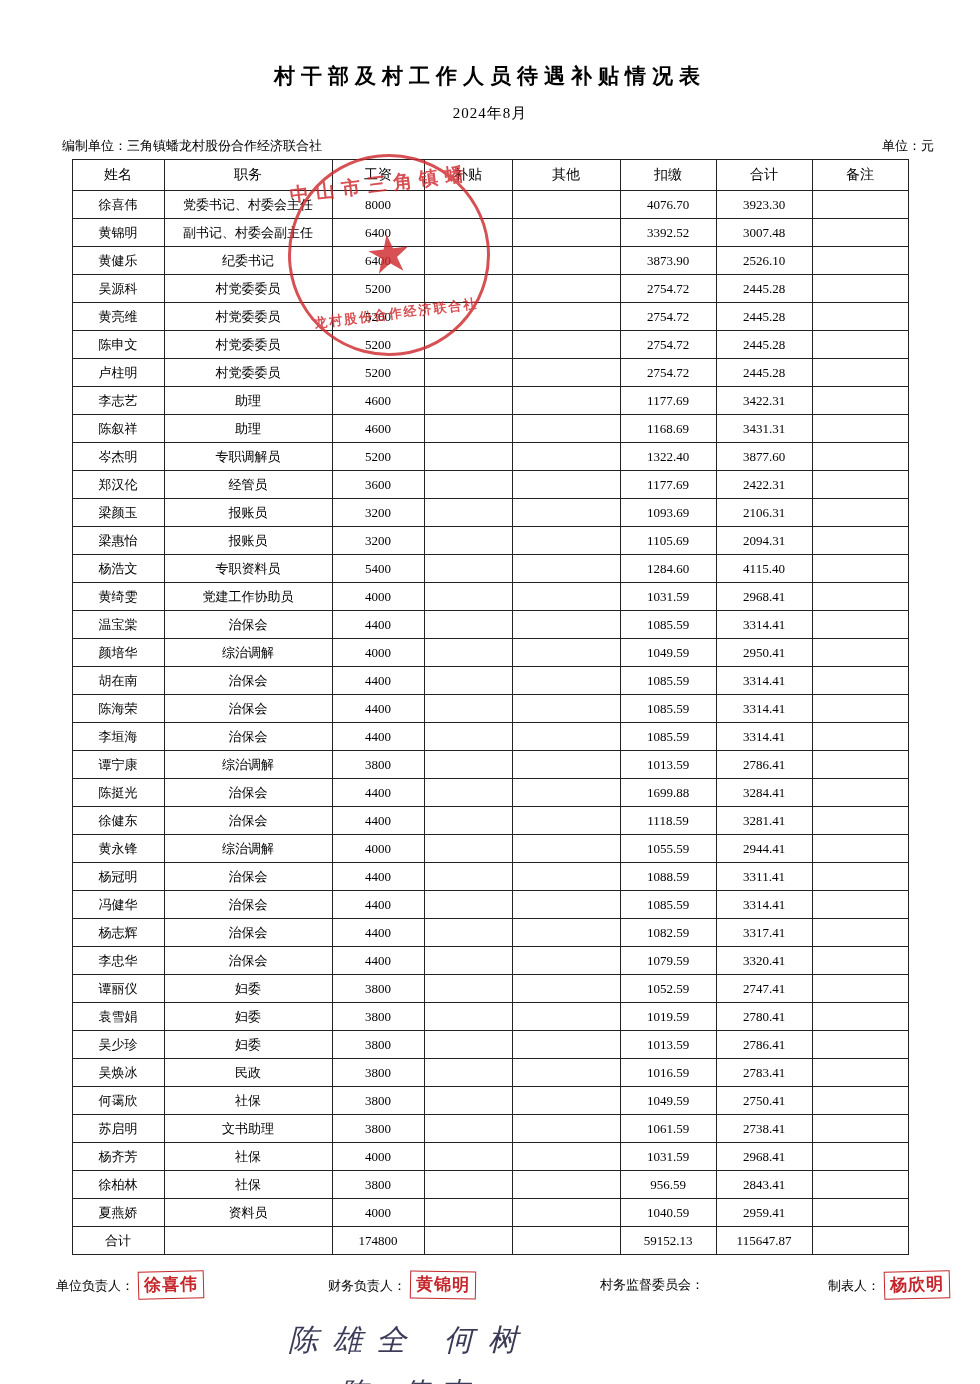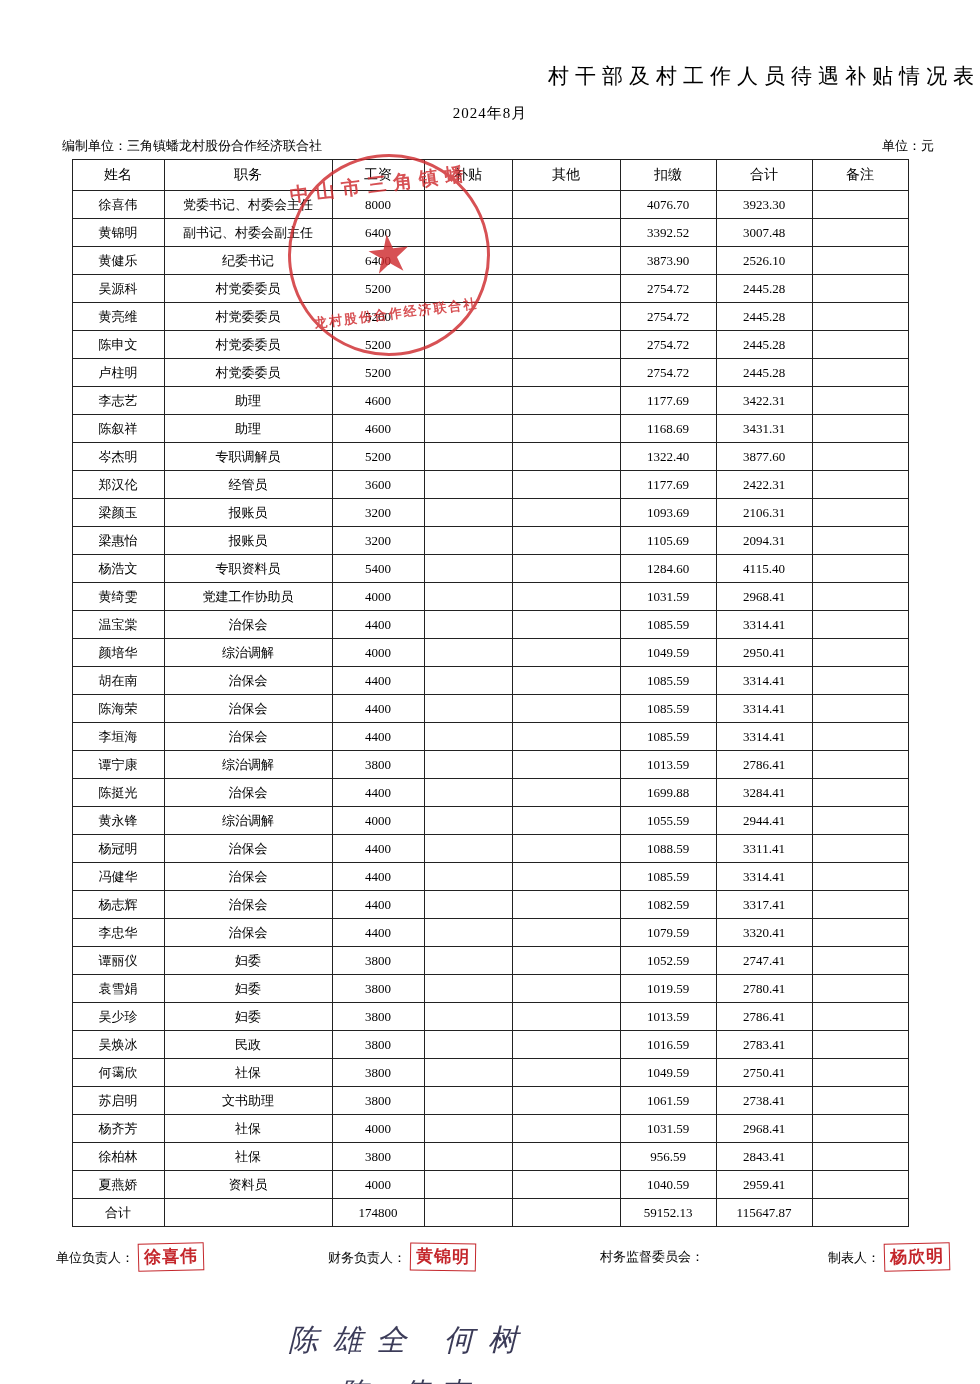--- a/index.html
+++ b/index.html
@@ -16,24 +16,24 @@
     overflow: hidden;
   }
   .page {
     position: relative;
     width: 980px;
     height: 1384px;
     box-sizing: border-box;
     padding: 0;
   }
   .doc-title {
-    text-align: right;
+    text-align: center;
     font-size: 21px;
     letter-spacing: 6px;
-    font-weight: 400;
+    font-weight: 700;
     margin-top: 62px;
     font-family: "Liberation Serif", "DejaVu Serif", serif;
   }
   .doc-subtitle {
     text-align: center;
     font-size: 15px;
     margin-top: 14px;
     letter-spacing: 1px;
   }
   .meta-row {
@@ -412,20 +412,30 @@
           <td>陈挺光</td>
           <td>治保会</td>
           <td class="num">4400</td>
           <td class="num"></td>
           <td class="num"></td>
           <td class="num">1699.88</td>
           <td class="num">3284.41</td>
           <td class="num"></td>
         </tr>
         <tr>
+          <td>徐健东</td>
+          <td>治保会</td>
+          <td class="num">4400</td>
+          <td class="num"></td>
+          <td class="num"></td>
+          <td class="num">1118.59</td>
+          <td class="num">3281.41</td>
+          <td class="num"></td>
+        </tr>
+        <tr>
           <td>黄永锋</td>
           <td>综治调解</td>
           <td class="num">4000</td>
           <td class="num"></td>
           <td class="num"></td>
           <td class="num">1055.59</td>
           <td class="num">2944.41</td>
           <td class="num"></td>
         </tr>
         <tr>

